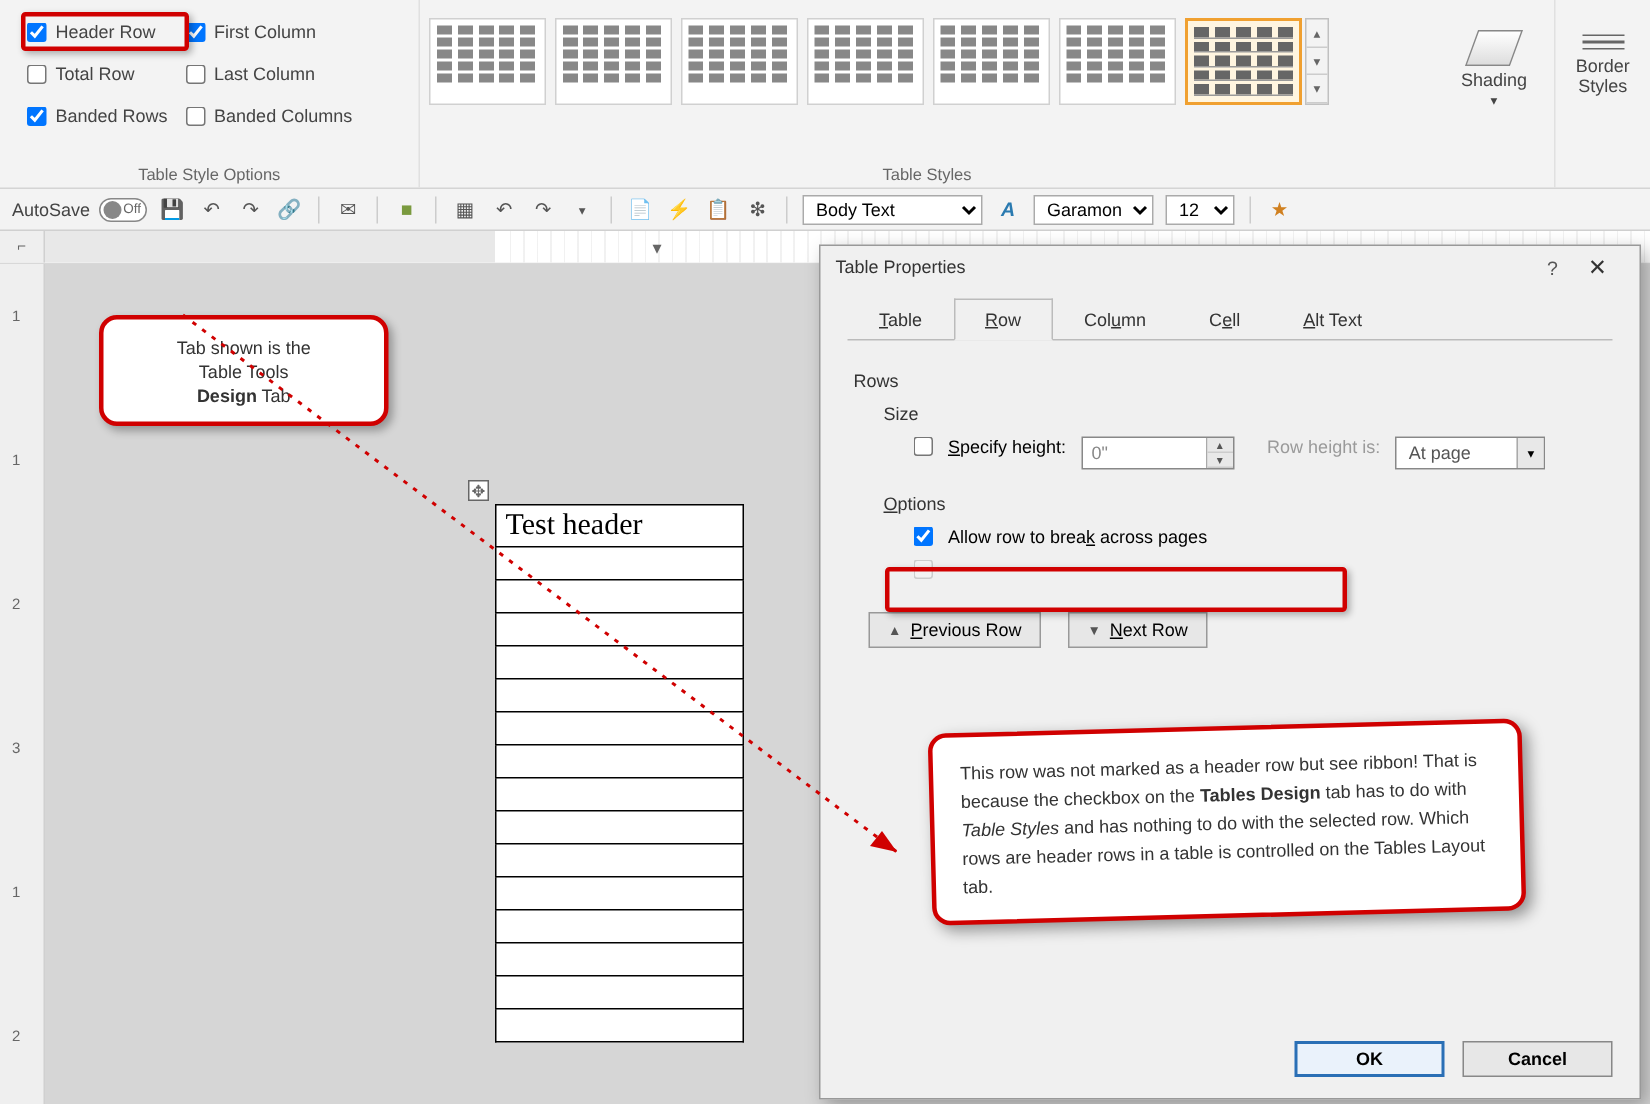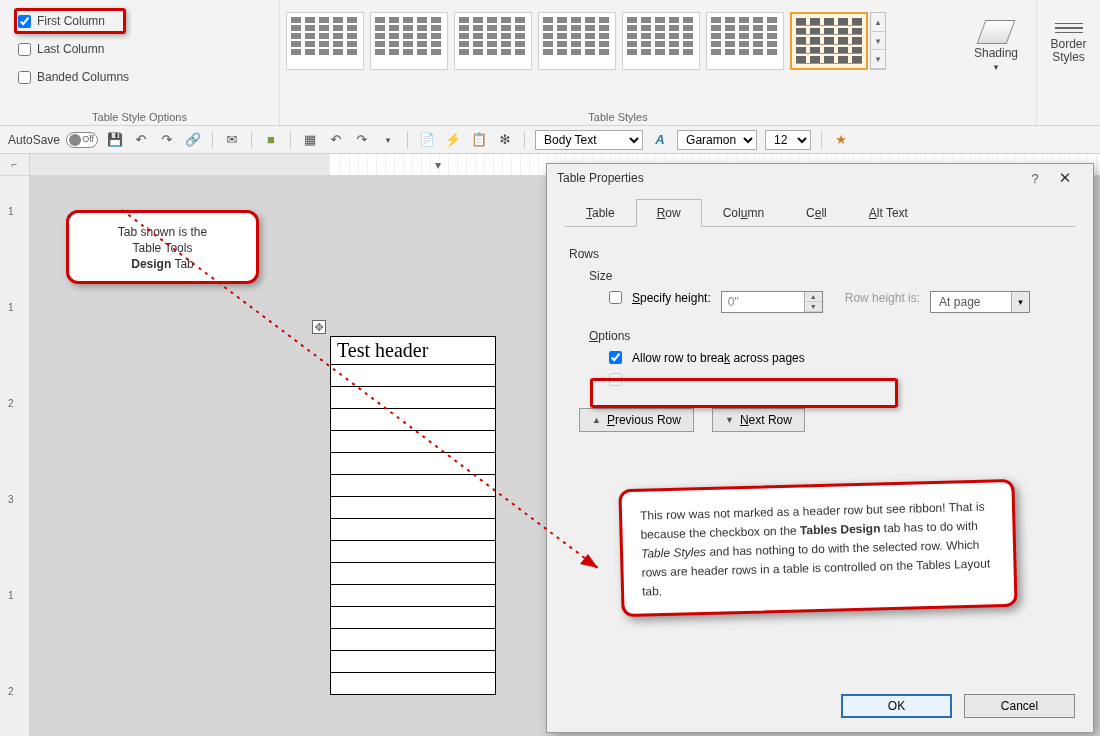--- a/index.html
+++ b/index.html
@@ -90,32 +90,46 @@
   .spin input { width:82px; border:none; padding:0 6px; background:#fff; color:#888; }
   .spin .btns { width:18px; display:flex; flex-direction:column; border-left:1px solid #aaa; }
   .spin .btns div { flex:1; display:flex; align-items:center; justify-content:center; background:#e8e8e8; font-size:8px; color:#555; border-bottom:1px solid #ccc; }
   .combo { display:inline-flex; border:1px solid #888; height:22px; background:#fff; }
   .combo span { padding:3px 8px; color:#555; min-width:80px; }
   .combo .dd { width:18px; border-left:1px solid #aaa; display:flex; align-items:center; justify-content:center; background:#e8e8e8; font-size:9px; }
   .disabled { color:#9a9a9a; }
   .nav-btn { display:inline-flex; align-items:center; gap:6px; border:1px solid #999; background:#e7e7e7; padding:4px 12px; }
   .nav-btn .tri { font-size:9px; color:#555; }
   .dlg-footer { position:absolute; bottom:14px; right:18px; display:flex; gap:12px; }
-  .dlg-btn { width:111px; height:24px; border:1px solid #888; background:#e7e7e7; display:flex; align-items:center; justify-content:center; }
+  .dlg-btn { width:100px; height:24px; border:1px solid #888; background:#e7e7e7; display:flex; align-items:center; justify-content:center;font-weight:bold; }
   .dlg-btn.primary { border:2px solid #2a6fb5; background:#eaf2fb; }
   .ul { text-decoration: underline; }
   
   svg.dots { position:absolute; z-index:48; pointer-events:none; }
 </style>
 </head>
 <body>
 
 <div class="ribbon">
   <div class="style-options">
     <div class="cols">
+      <div class="opt-col">
+        <label class="chk">
+            <input type="checkbox" checked="" style="">
+            <span>Header Row</span>
+          </label>
+        <label class="chk">
+            <input type="checkbox" style="">
+            <span>Total Row</span>
+          </label>
+        <label class="chk">
+            <input type="checkbox" checked="" style="">
+            <span>Banded Rows</span>
+          </label>
+      </div>
       <div class="opt-col">
         <label class="chk">
             <input type="checkbox" checked="" style="">
             <span>First Column</span>
           </label>
         <label class="chk">
             <input type="checkbox" style="">
             <span>Last Column</span>
           </label>
         <label class="chk">
@@ -229,21 +243,21 @@
   <div class="ico">▦</div>
   <div class="ico">↶</div>
   <div class="ico">↷</div>
   <div class="ico" style="font-size:9px;">▾</div>
   <div class="sep"></div>
   <div class="ico">📄</div>
   <div class="ico" style="color:#d08020;">⚡</div>
   <div class="ico">📋</div>
   <div class="ico">❇</div>
   <div class="sep"></div>
-  <select style="width:108px;"><option>Body Text</option></select>
+  <select style="width:120px;"><option>Body Text</option></select>
   <div class="ico style-icon">A</div>
   <select style="width:80px;"><option>Garamond</option></select>
   <select style="width:46px;"><option>12</option></select>
   <div class="sep"></div>
   <div class="ico" style="color:#d08020;">★</div>
 </div>
 
 <div class="ruler-row">
   <div class="ruler-corner">⌐</div>
   <div class="hruler">

